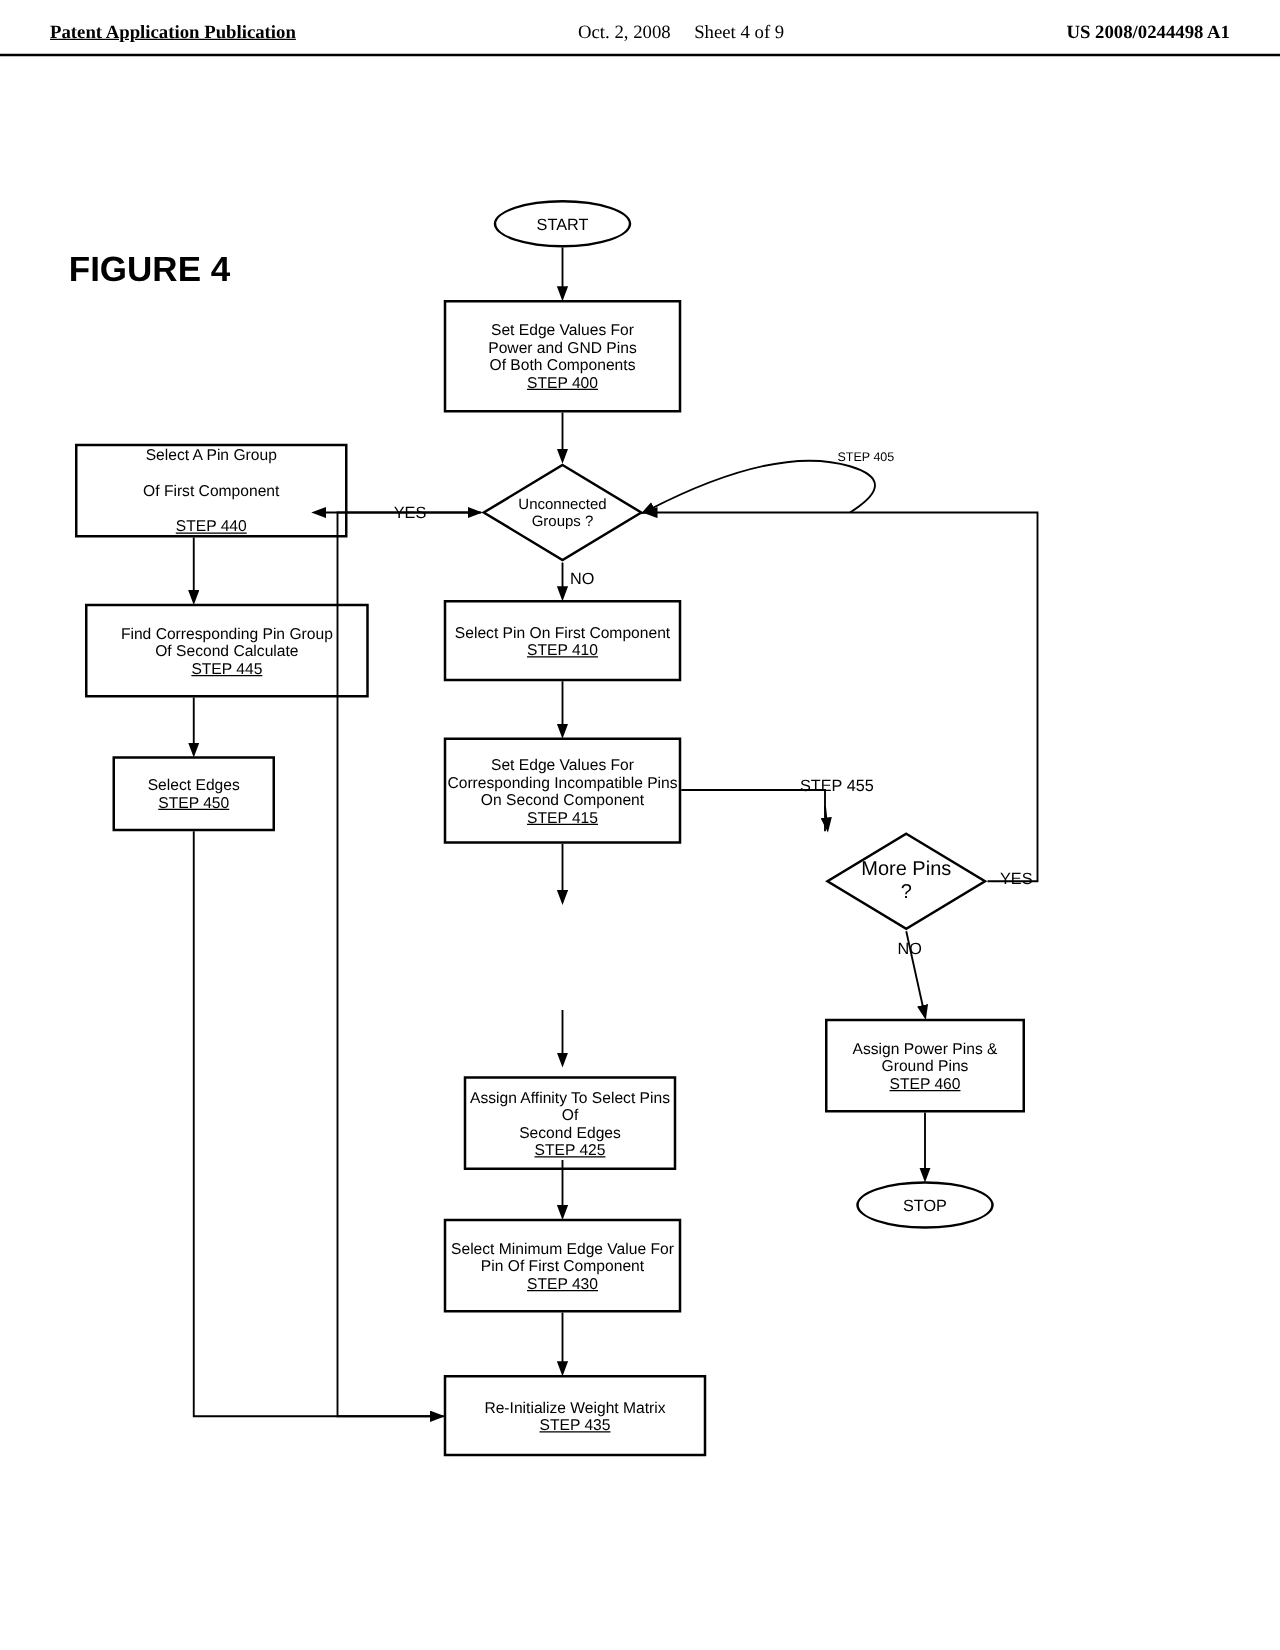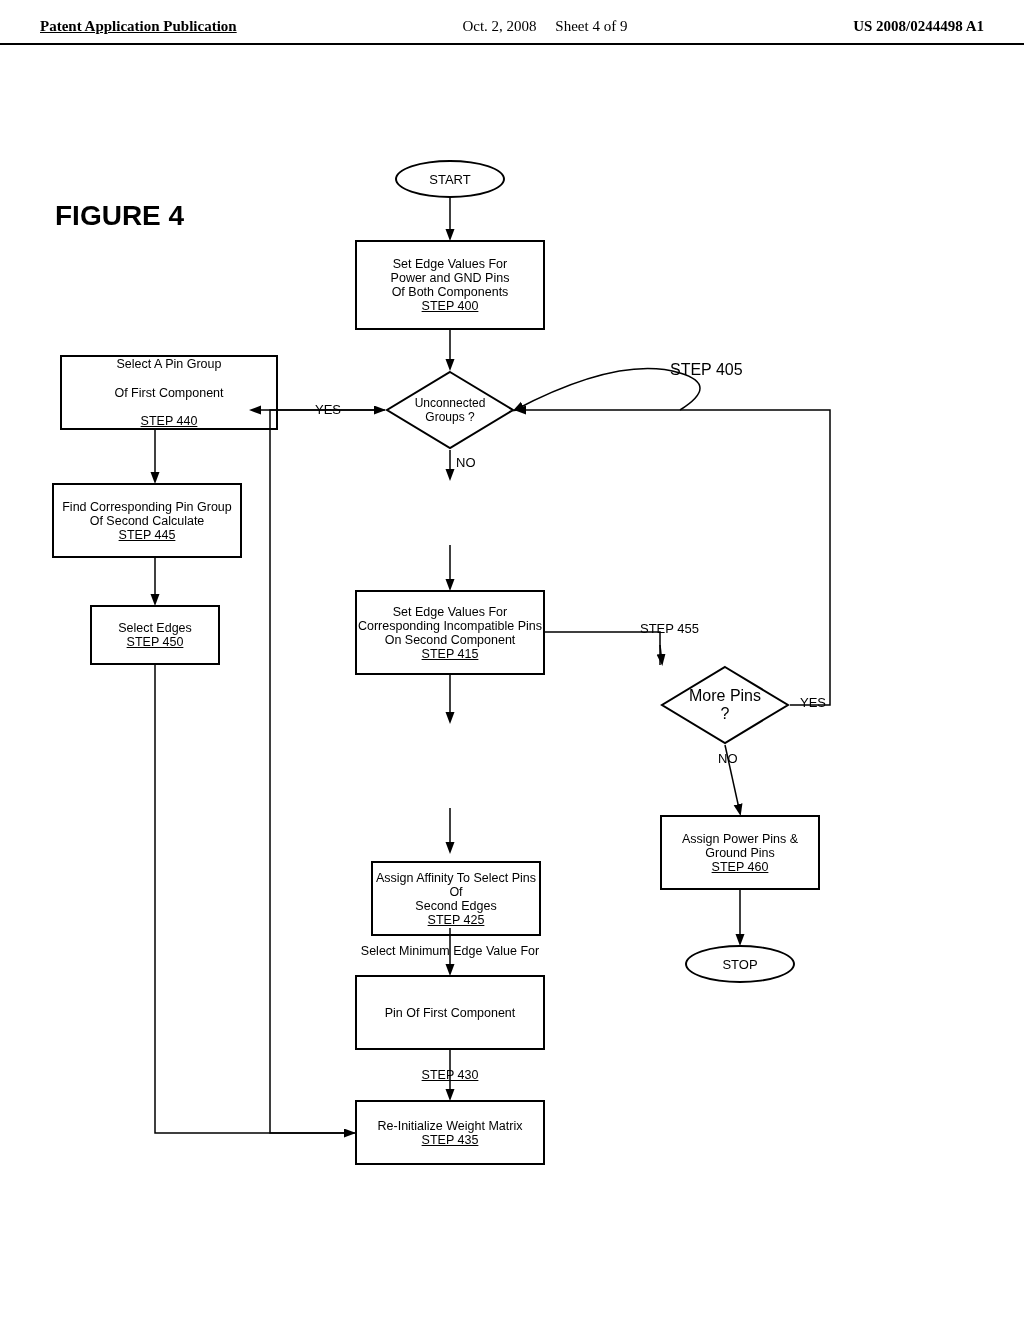--- a/index.html
+++ b/index.html
@@ -134,21 +134,21 @@
     <span>START</span>
   </div>
 
   <div class="fc-box" style="left:355px; top:195px; width:190px; height:90px;">
     <span>Set Edge Values For</span>
     <span>Power and GND Pins</span>
     <span>Of Both Components</span>
     <span class="step">STEP 400</span>
   </div>
 
-  <div style="position:absolute; left:670px; top:316px; font-size:16px; font-family:Arial,sans-serif;">
+  <div style="position:absolute; left:670px; top:316px; font-size:10px; font-family:Arial,sans-serif;">
     <span>STEP 405</span>
   </div>
 
   <div class="fc-diamond" style="left:385px; top:325px;">
     <svg viewBox="0 0 130 80">
       <polygon points="65,2 128,40 65,78 2,40" fill="white" stroke="black" stroke-width="2"></polygon>
     </svg>
   </div>
   <div class="fc-diamond-label" style="left:385px; top:325px; width:130px; height:80px; display:flex; align-items:center; justify-content:center;">
     <span style="font-size:12px; font-family:Arial,sans-serif; text-align:center;">Unconnected<br>Groups ?</span>
@@ -161,31 +161,35 @@
   <div style="position:absolute; left:456px; top:410px; font-size:13px; font-family:Arial,sans-serif;">
     <span>NO</span>
   </div>
 
   <div class="fc-box" style="left:60px; top:310px; width:218px; height:75px;justify-content:space-between;">
     <span>Select A Pin Group</span>
     <span>Of First Component</span>
     <span class="step">STEP 440</span>
   </div>
 
-  <div class="fc-box" style="left:52px; top:438px; width:190px; height:75px;">
+  <div class="fc-box" style="left:68px; top:438px; width:227px; height:75px;">
     <span>Find Corresponding Pin Group</span>
     <span>Of Second Calculate</span>
     <span class="step">STEP 445</span>
   </div>
 
   <div class="fc-box" style="left:90px; top:560px; width:130px; height:60px;">
     <span>Select Edges</span>
     <span class="step">STEP 450</span>
   </div>
 
+  <div class="fc-box" style="left:355px; top:435px; width:190px; height:65px;">
+    <span>Select Pin On First  Component</span>
+    <span class="step">STEP 410</span>
+  </div>
 
   <div class="fc-box" style="left:355px; top:545px; width:190px; height:85px;">
     <span>Set Edge Values For</span>
     <span>Corresponding Incompatible Pins</span>
     <span>On Second Component</span>
     <span class="step">STEP 415</span>
   </div>
 
   <div style="position:absolute; left:640px; top:576px; font-size:13px; font-family:Arial,sans-serif;">
     <span>STEP 455</span>
@@ -208,27 +212,27 @@
     <span>NO</span>
   </div>
 
 
   <div class="fc-box" style="left:355px; top:816px; width:170px; height:75px;margin-left:16px;">
     <span>Assign Affinity To Select Pins Of</span>
     <span>Second Edges</span>
     <span class="step">STEP 425</span>
   </div>
 
-  <div class="fc-box" style="left:355px; top:930px; width:190px; height:75px;gap:48px;">
+  <div class="fc-box" style="left:355px; top:930px; width:190px; height:75px;">
     <span>Select Minimum Edge Value For</span>
     <span>Pin Of First Component</span>
     <span class="step">STEP 430</span>
   </div>
 
-  <div class="fc-box" style="left:355px; top:1055px; width:190px; height:65px;">
+  <div class="fc-box" style="left:355px; top:1055px; width:210px; height:65px;">
     <span>Re-Initialize Weight Matrix</span>
     <span class="step">STEP 435</span>
   </div>
 
   <div class="fc-box" style="left:660px; top:770px; width:160px; height:75px;">
     <span>Assign Power Pins &amp;</span>
     <span>Ground Pins</span>
     <span class="step">STEP 460</span>
   </div>
 

